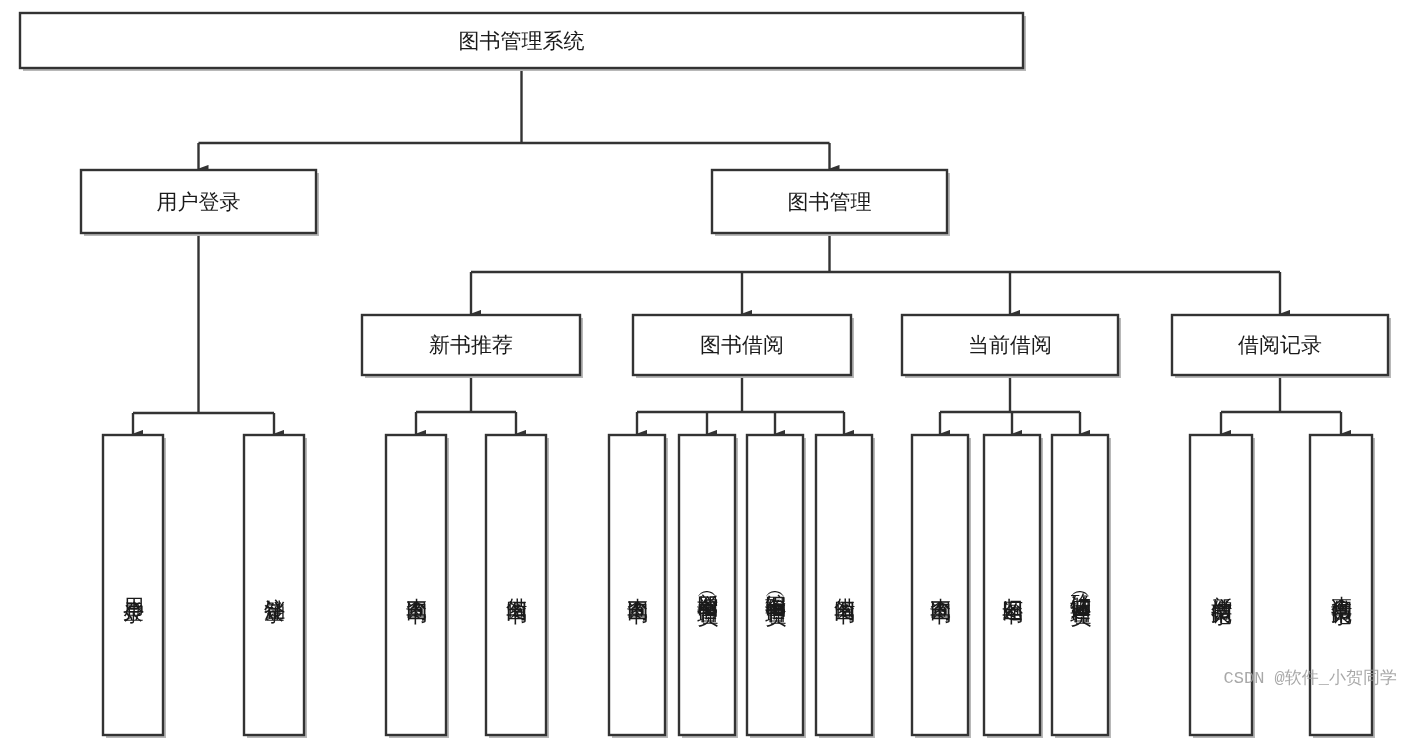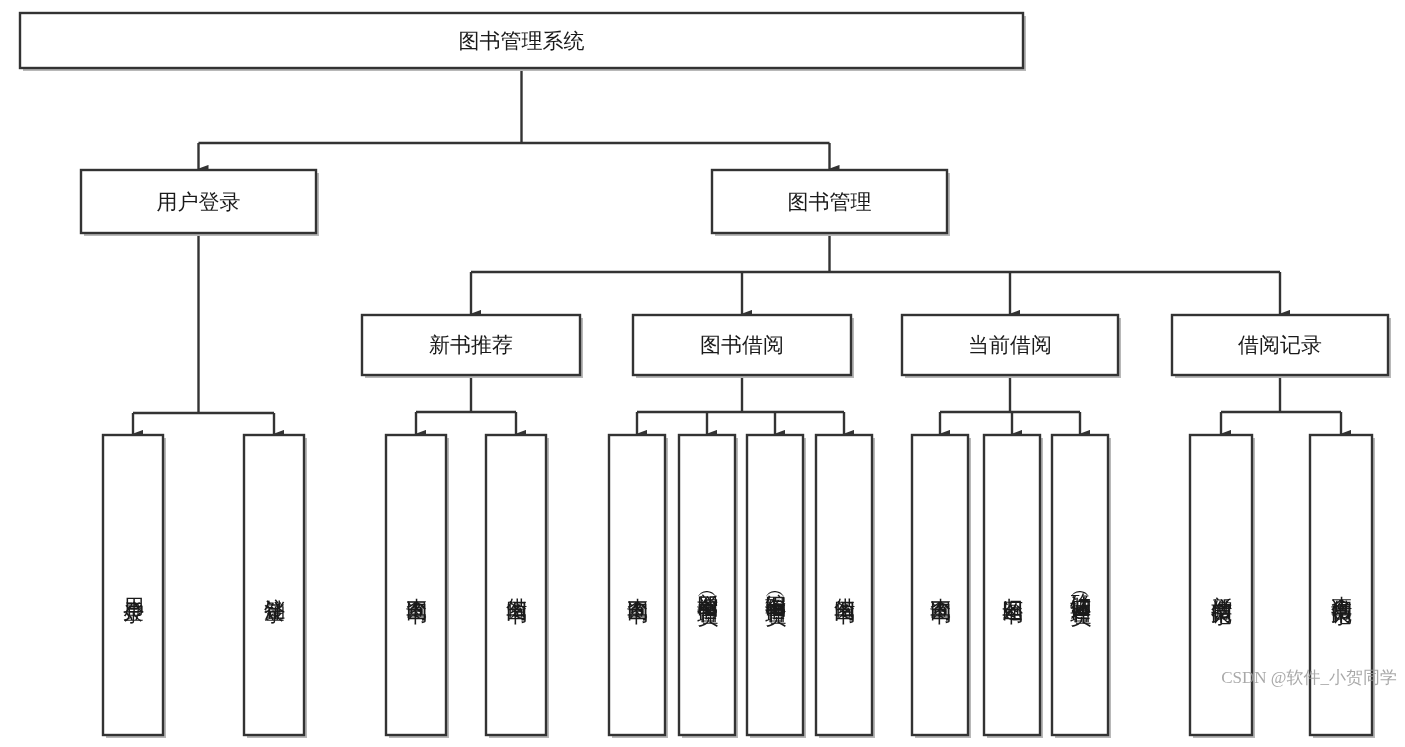--- a/index.html
+++ b/index.html
@@ -59,21 +59,21 @@
     display: flex;
     align-items: center;
     justify-content: center;
     white-space: nowrap;
     pointer-events: none;
   }
   .watermark {
     position: absolute;
     right: 8px;
     bottom: 6px;
-    font-family: Liberation Serif, serif;
+    font-family: Liberation Mono, monospace;
     font-size: 17px;
     color: #9a9a9a;
     opacity: 0.85;
     white-space: nowrap;
   }
 </style>
 </head>
 <body>
 
 <div id="diagram-root">

